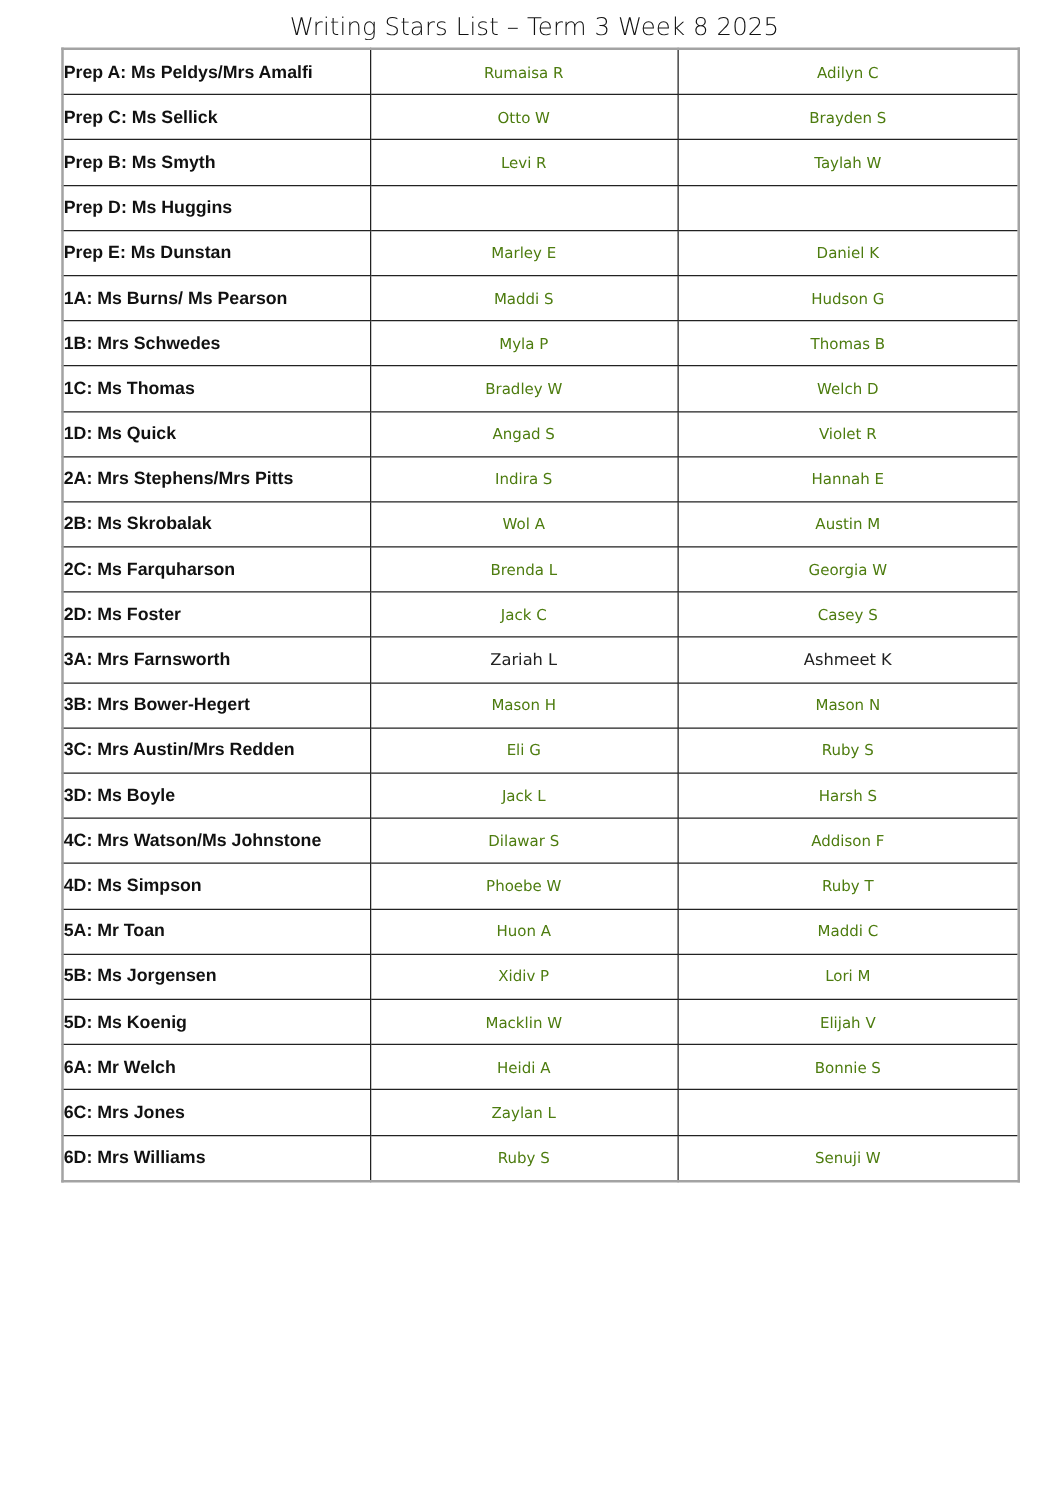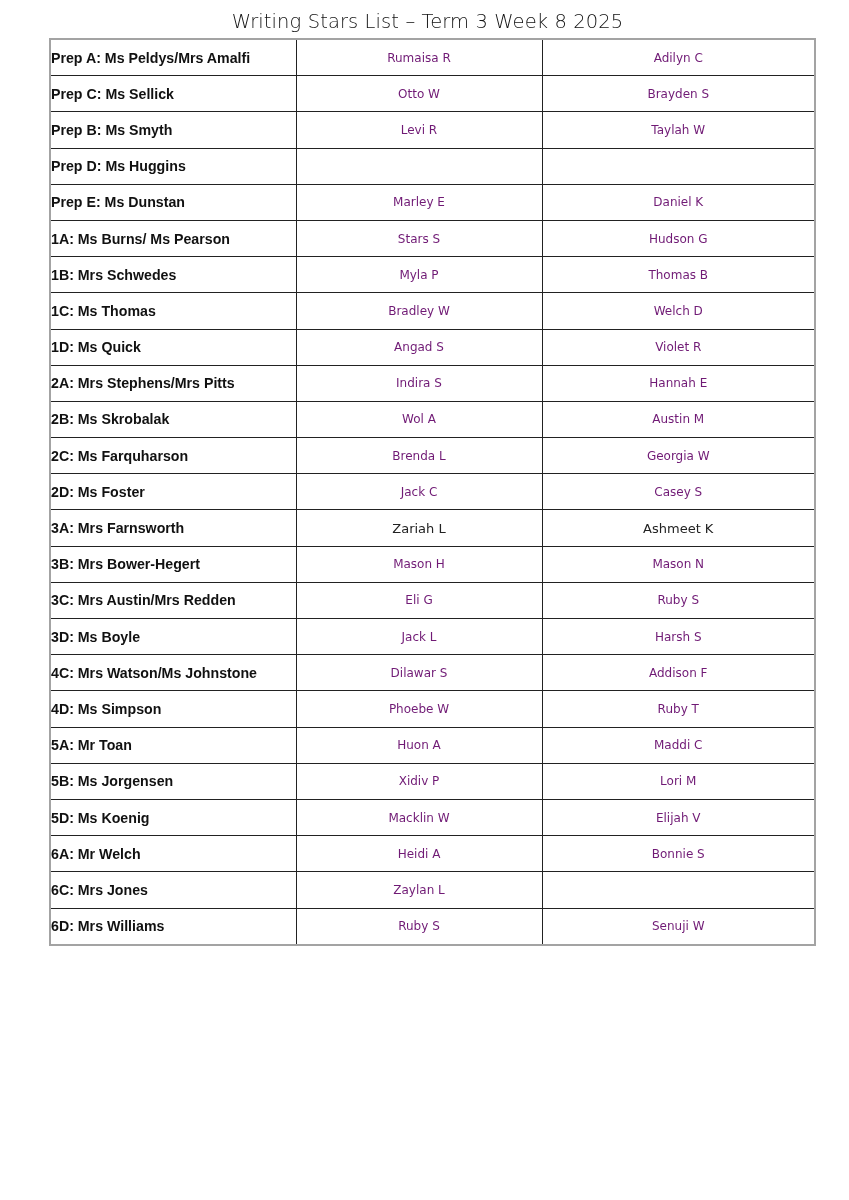--- a/index.html
+++ b/index.html
@@ -54,21 +54,21 @@
       font-size: 14.2px;
       color: #111;
       white-space: nowrap;
       overflow: hidden;
     }
     td.stu {
       text-align: center;
       font-family: "DejaVu Sans", sans-serif;
       font-weight: normal;
       font-size: 12px;
-      color: #701a75;
+      color: #4d7c0f;
       white-space: nowrap;
     }
     td.stu.big { font-size: 13px; color: #222; }
   </style>
 </head>
 <body>
 
 <div class="title">Writing Stars List – Term 3 Week 8 2025</div>
 
 <table class="stars">
@@ -98,21 +98,21 @@
         <td class="stu"></td>
         <td class="stu"></td>
       </tr>
       <tr>
         <td class="cls">Prep E: Ms Dunstan</td>
         <td class="stu">Marley E</td>
         <td class="stu">Daniel K</td>
       </tr>
       <tr>
         <td class="cls">1A: Ms Burns/ Ms Pearson</td>
-        <td class="stu">Stars S</td>
+        <td class="stu">Maddi S</td>
         <td class="stu">Hudson G</td>
       </tr>
       <tr>
         <td class="cls">1B: Mrs Schwedes</td>
         <td class="stu">Myla P</td>
         <td class="stu">Thomas B</td>
       </tr>
       <tr>
         <td class="cls">1C: Ms Thomas</td>
         <td class="stu">Bradley W</td>

